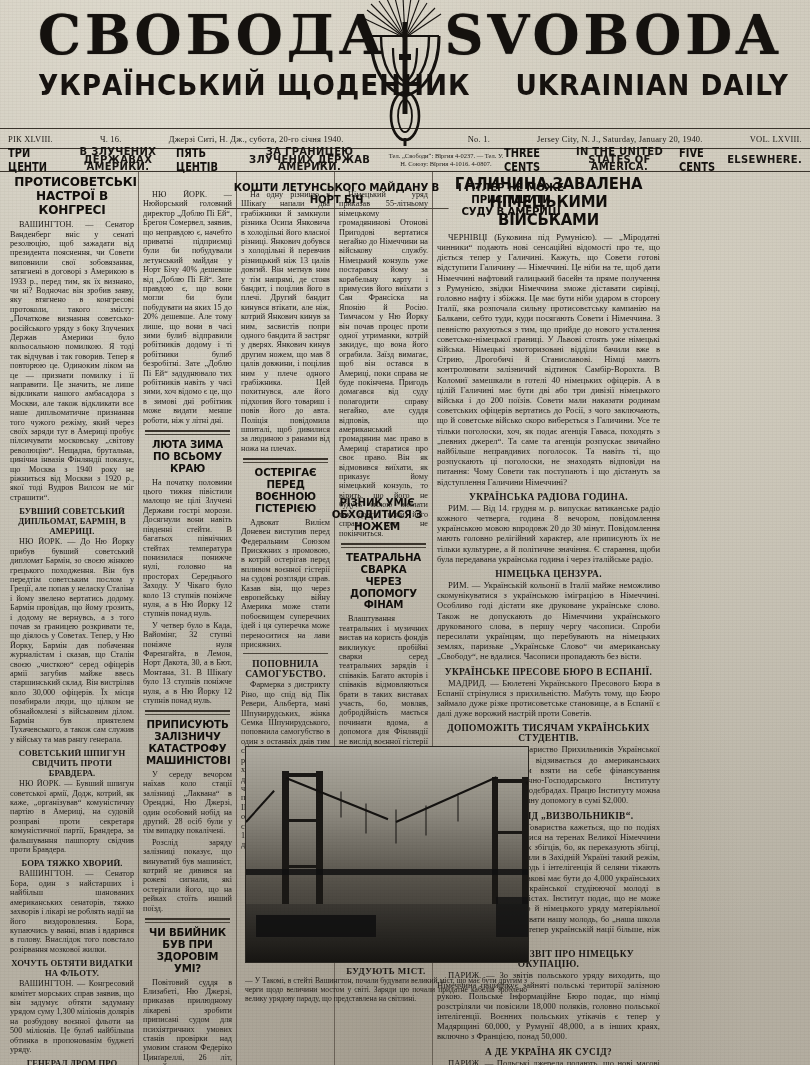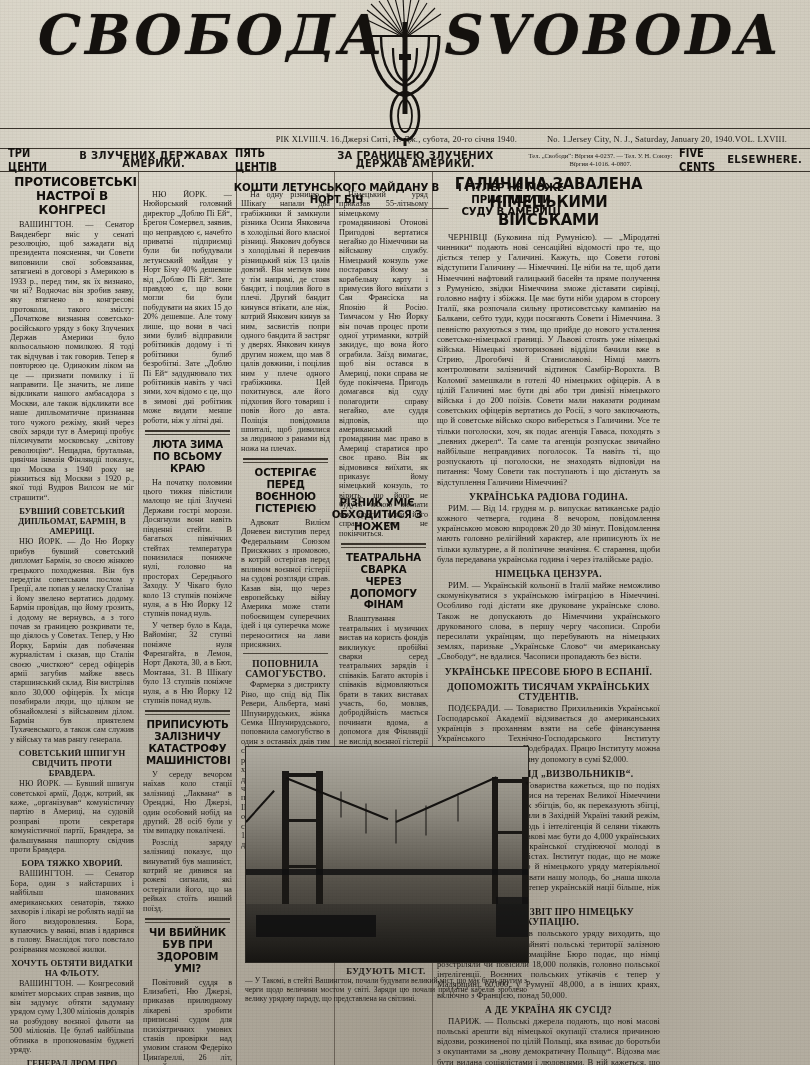--- a/index.html
+++ b/index.html
@@ -27,21 +27,20 @@
       repeating-linear-gradient(90deg, rgba(90,84,72,.07) 0 1px, rgba(255,255,255,0) 1px 4px);
     mix-blend-mode:multiply;
   }
   .page{position:absolute;inset:0;}
 
   
   .masthead{
     position:relative;height:128px;
     padding:2px 10px 0 10px;
     box-sizing:border-box;
-    font-style:italic;
   }
   .mast-row{
     display:flex;align-items:flex-start;justify-content:space-between;
     height:72px;
   }
   .mast-title{
     font-family:"DejaVu Serif", serif;
     font-weight:bold;
     font-size:54px;
     letter-spacing:4px;
@@ -73,23 +72,23 @@
 
   .trident{
     position:absolute;left:50%;top:-4px;transform:translateX(-50%);
     width:128px;height:150px;
     z-index:3;
   }
 
   
   .rule{border-top:1px solid #3a342c;}
   .infobar{
-    display:flex;align-items:center;justify-content:flex-end;
+    display:flex;align-items:center;justify-content:space-between;
     font-size:8.5px;font-family:"Liberation Serif",serif;
-    padding:2px 23px;
+    padding:2px 8px;
     white-space:nowrap;
   }
   .infobar .ib{letter-spacing:.2px;}
   .infobar-top{height:15px;}
   .pricebar{
     display:flex;align-items:center;justify-content:flex-end;
     padding:1px 8px 2px 8px;height:22px;box-sizing:border-box;
   }
   .price-grp{display:flex;align-items:center;gap:4px;}
   .price-big{
@@ -198,20 +197,24 @@
 </head>
 <body>
 
 <div class="paper"></div>
 <div class="page">
 
   <div class="masthead">
     <div class="mast-row">
       <div class="mast-title left">СВОБОДА</div>
       <div class="mast-title right">SVOBODA</div>
+    </div>
+    <div class="mast-sub-row">
+      <div class="mast-sub left">УКРАЇНСЬКИЙ ЩОДЕННИК</div>
+      <div class="mast-sub right">UKRAINIAN DAILY</div>
     </div>
 
     <svg class="trident" viewBox="0 0 128 150">
       <g fill="none" stroke="#15120f" stroke-width="2.2">
 
         <g stroke-width="1.1">
           <line x1="64" y1="42" x2="30" y2="8"></line>
             <line x1="64" y1="42" x2="38" y2="5"></line>
           <line x1="64" y1="42" x2="46" y2="3"></line>
             <line x1="64" y1="42" x2="54" y2="2"></line>
@@ -257,20 +260,24 @@
     <div class="price-grp">
       <span class="price-big">ТРИ ЦЕНТИ</span>
       <span class="price-small">В ЗЛУЧЕНИХ ДЕРЖАВАХ АМЕРИКИ.</span>
     </div>
     <div class="price-grp">
       <span class="price-big">ПЯТЬ ЦЕНТІВ</span>
       <span class="price-small">ЗА ГРАНИЦЕЮ ЗЛУЧЕНИХ ДЕРЖАВ АМЕРИКИ.</span>
     </div>
     <div class="phone">Тел. „Свободи“: Вїргия 4-0237. — Тел. У. Н. Союзу: Вїргия 4-1016. 4-0807.</div>
     <div class="price-grp">
+      <span class="price-big">THREE CENTS</span>
+      <span class="price-small">IN THE UNITED STATES OF AMERICA.</span>
+    </div>
+    <div class="price-grp">
       <span class="price-big">FIVE CENTS</span>
       <span class="price-small">ELSEWHERE.</span>
     </div>
   </div>
 
   <div class="rule"></div>
 
   <div class="content">
 
     <div class="col c1">
@@ -324,20 +331,21 @@
     </div>
 
     <div class="col c6">
       <div class="hl hl-xl">ГАЛИЧИНА ЗАВАЛЕНА НІМЕЦЬКИМИ ВІЙСЬКАМИ</div>
       <p class="bd wide">ЧЕРНІВЦІ (Буковина під Румунією). — „Міродатні чинники“ подають нові сенсаційні відомості про те, що діється тепер у Галичині. Кажуть, що Совети готові відступити Галичину — Німеччині. Це ніби на те, щоб дати Німеччині нафтовий галицький басейн та пряме получення з Румунією, звідки Німеччина зможе діставати сирівці, головно нафту і збіжжя. Це має бути ніби ударом в сторону Італії, яка розпочала сильну протисовєтську кампанію на Балкани, себто туди, куди посягають Совети і Німеччина. З певністю рахуються з тим, що прийде до нового усталення советсько-німецької границі. У Львові стоять уже німецькі війська. Німецькі змоторизовані відділи бачили вже в Стрию, Дрогобичі й Станиславові. Німці мають контролювати залізничий відтинок Самбір-Ворохта. В Коломиї замешкали в готелі 40 німецьких офіцерів. А в цілій Галичині має бути дві або три дивізії німецького війська і до 200 поїзів. Совети мали наказати родинам советських офіцерів вертатись до Росії, з чого заключають, що й советське військо скоро виберється з Галичини. Усе те тільки поголоски, хоч, як подає агенція Гаваса, походять з „певних джерел“. Та саме та агенція розпускає звичайно найбільше неправдивих поголосок. Та навіть ті, що розпускають ці поголоски, не знаходять відповіди на питання: Чому Совети так поступають і що дістануть за відступлення Галичини Німеччині?</p>
       <div class="hl-sm-wide">УКРАЇНСЬКА РАДІОВА ГОДИНА.</div>
       <p class="bd wide">РИМ. — Від 14. грудня м. р. випускає ватиканське радіо кожного четверга, година 8 вечором, повідомлення українською мовою впродовж 20 до 30 мінут. Повідомлення мають головно релігійний характер, але приписують їх не тільки культурне, а й політичне значіння. Є старання, щоби була передавана українська година і через італійське радіо.</p>
       <div class="hl-sm-wide">НІМЕЦЬКА ЦЕНЗУРА.</div>
       <p class="bd wide">РИМ. — Українській кольонії в Італії майже неможливо скомунікуватися з українською іміграцією в Німеччині. Особливо годі дістати яке друковане українське слово. Також не допускають до Німеччини українського друкованого слова, в першу чергу часописи. Спроби пересилати українцям, що перебувають на німецьких землях, паризьке „Українське Слово“ чи американську „Свободу“, не вдалися. Часописи пропадають без вісти.</p>
       <div class="hl-sm-wide">УКРАЇНСЬКЕ ПРЕСОВЕ БЮРО В ЕСПАНІЇ.</div>
+      <p class="bd wide">МАДРИД. — Бюлетені Українського Пресового Бюра в Еспанії стрінулися з прихильністю. Мабуть тому, що Бюро займало дуже різке протисоветське становище, а в Еспанії є далі дуже ворожий настрій проти Советів.</p>
       <div class="hl-sm-wide">ДОПОМОЖІТЬ ТИСЯЧАМ УКРАЇНСЬКИХ СТУДЕНТІВ.</div>
       <p class="bd wide">ПОДЄБРАДИ. — Товариство Прихильників Української Господарської Академії відзивається до американських українців з проханням взяти на себе фінансування Українського Технічно-Господарського Інституту позаочного навчання в Подєбрадах. Працю Інституту можна врятувати, колиб дати річну допомогу в сумі $2,000.</p>
       <div class="hl-sm-wide">ВТІКАЮТЬ ВІД „ВИЗВОЛЬНИКІВ“.</div>
       <p class="bd wide">В письмі згаданого Товариства кажеться, що по подіях останніх місяців опинилися на теренах Великої Німеччини тисячі нових українських збігців, бо, як переказують збігці, „визвольники“ запровадили в Західній Україні такий режім, що люди, особливо молодь і інтелігенція й селяни тікають світ за очі. У самому Кракові має бути до 4,000 українських студентів. Є багато української студіюючої молоді в прикордонних селах і містах. Інститут подає, що не може сподіватись від чеського й німецького уряду матеріяльної помочи, а тут треба рятувати нашу молодь, бо „наша школа й наша молодь потрібні тепер українській нації більше, ніж колиб то не було“.</p>
       <div class="hl-sm-wide">ПОЛЬСЬКИЙ ЗВІТ ПРО НІМЕЦЬКУ ОКУПАЦІЮ.</div>
       <p class="bd wide">ПАРИЖ. — Зо звітів польського уряду виходить, що Німеччина пацифікує зайняті польські території залізною рукою. Польське Інформаційне Бюро подає, що німці розстріляли чи повісили 18,000 поляків, головно польської інтелігенції. Воєнних польських утікачів є тепер у Мадярщині 60,000, у Румунії 48,000, а в інших краях, включно з Францією, понад 50,000.</p>
       <div class="hl-sm-wide">А ДЕ УКРАЇНА ЯК СУСІД?</div>
       <p class="bd wide">ПАРИЖ. — Польські джерела подають, що нові масові польські арешти від німецької окупації сталися причиною відозви, розкиненої по цілій Польщі, яка взиває до боротьби з окупантами за „нову демократичну Польщу“. Відозва має бути видана соціялістами і людовцями. В ній кажеться, що „демократична Польща“ буде жити в згоді з демократичними сусідами — Чехословаччиною і Литвою.</p>
 
     </div>

